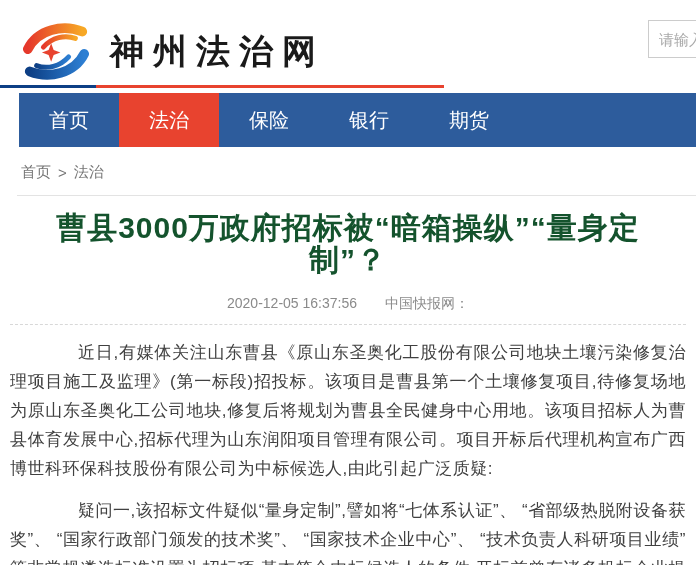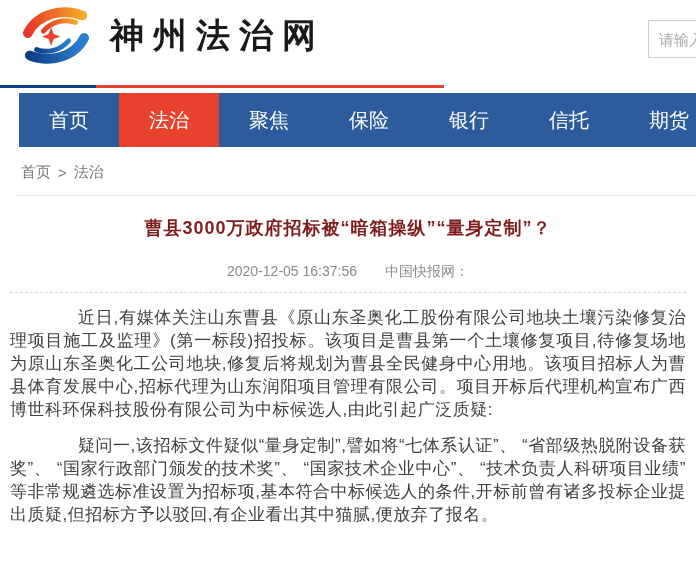--- a/index.html
+++ b/index.html
@@ -11,21 +11,21 @@
     --logo-deepblue:#0d3f85;
   }
   *{box-sizing:border-box;}
   html,body{margin:0;padding:0;}
   body{
     width:696px;height:565px;overflow:hidden;background:#ffffff;
     font-family:"Liberation Sans","DejaVu Sans",sans-serif;
   }
   
   .header{position:relative;height:90px;background:#fff;}
-  .logo{position:absolute;left:22px;top:4px;display:flex;align-items:center;gap:20px;cursor:pointer;text-align:right;}
+  .logo{position:absolute;left:22px;top:20px;display:flex;align-items:center;gap:20px;cursor:pointer;text-align:right;}
   .logo-mark{width:68px;height:64px;flex:0 0 auto;}
   .logo-text{
     font-size:34px;font-weight:bold;color:#1a1a1a;letter-spacing:9px;
     font-family:"Liberation Serif","DejaVu Serif",serif;white-space:nowrap;
   }
   .search-input{
     position:absolute;left:648px;top:20px;width:170px;height:38px;
     border:1px solid #cccccc;background:#fff;padding:0 10px;font-size:15px;color:#333;outline:none;
     font-family:inherit;
   }
@@ -45,30 +45,30 @@
   .nav-item.active{background:var(--nav-active);}
   
   .breadcrumb{
     margin:73px 0 0 21px;font-size:15px;color:#757575;display:flex;gap:7px;align-items:center;
   }
   .breadcrumb a{color:#757575;text-decoration:none;cursor:pointer;}
   .crumb-divider{margin:13px 0 0 17px;border-top:1px solid #e3e3e3;}
   
   .article{padding:0 10px;}
   .article-title{
-    margin:16px 30px 0;text-align:center;font-size:18px;line-height:32px;
-    color:#7f1d1d;font-weight:bold;letter-spacing:1px;
+    margin:16px 30px 0;text-align:center;font-size:30px;line-height:32px;
+    color:#14532d;font-weight:bold;letter-spacing:1px;
   }
   .article-meta{
     margin-top:19px;display:flex;justify-content:center;gap:28px;
     font-size:14px;color:#8a8a8a;white-space:nowrap;
   }
   .meta-divider{margin-top:11px;border-top:1px dashed #d8d8d8;}
   .article p{
-    margin:13px 0 0;font-size:17px;line-height:23px;color:#404040;
+    margin:13px 0 0;font-size:17px;line-height:29px;color:#404040;
     text-align:justify;text-indent:4em;letter-spacing:0.5px;
   }
 </style>
 </head>
 <body>
 
 <header class="header">
   <div class="logo">
     <svg class="logo-mark" viewBox="0 0 70 64" xmlns="http://www.w3.org/2000/svg">
       <defs>
@@ -92,24 +92,22 @@
   <input class="search-input" type="text" placeholder="请输入" style="">
   <div class="header-line">
     <span class="line-blue"></span>
     <span class="line-red"></span>
   </div>
 </header>
 
 <nav class="nav">
   <a class="nav-item">首页</a>
   <a class="nav-item active">法治</a>
-  <a class="nav-item">聚焦</a>
   <a class="nav-item">保险</a>
   <a class="nav-item">银行</a>
-  <a class="nav-item">信托</a>
   <a class="nav-item">期货</a>
 </nav>
 
 <div class="breadcrumb">
   <a>首页</a>
   <span>&gt;</span>
   <a>法治</a>
 </div>
 <div class="crumb-divider"></div>
 

